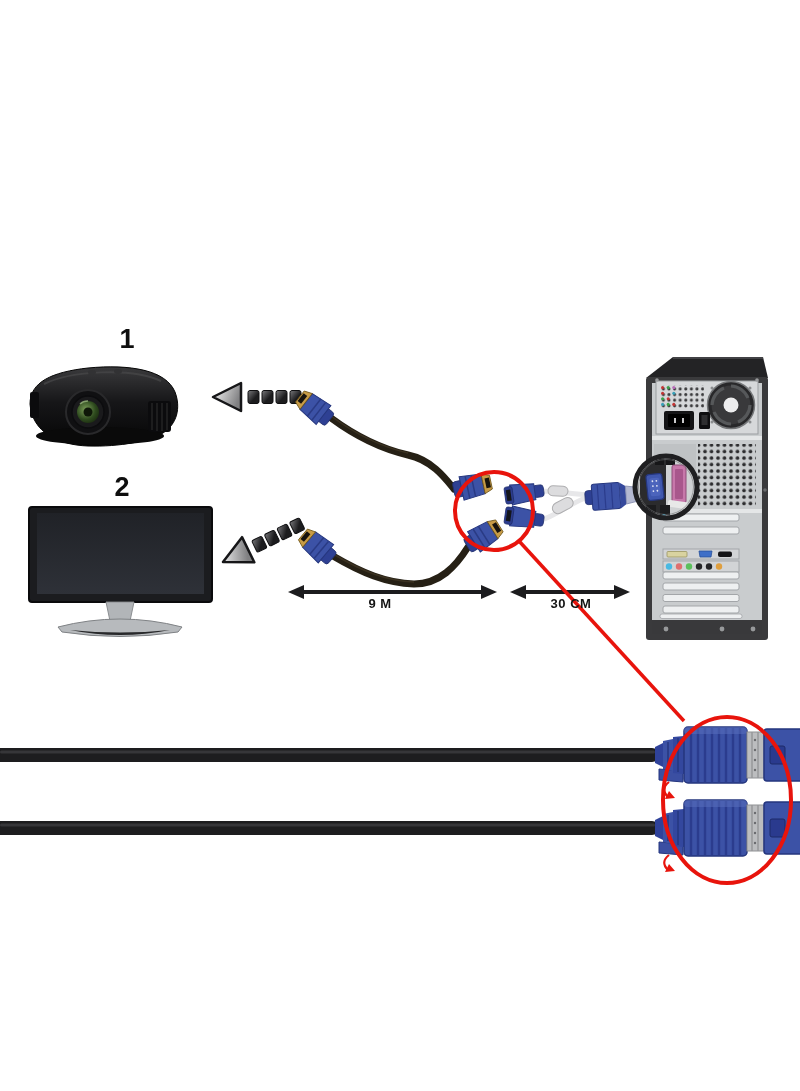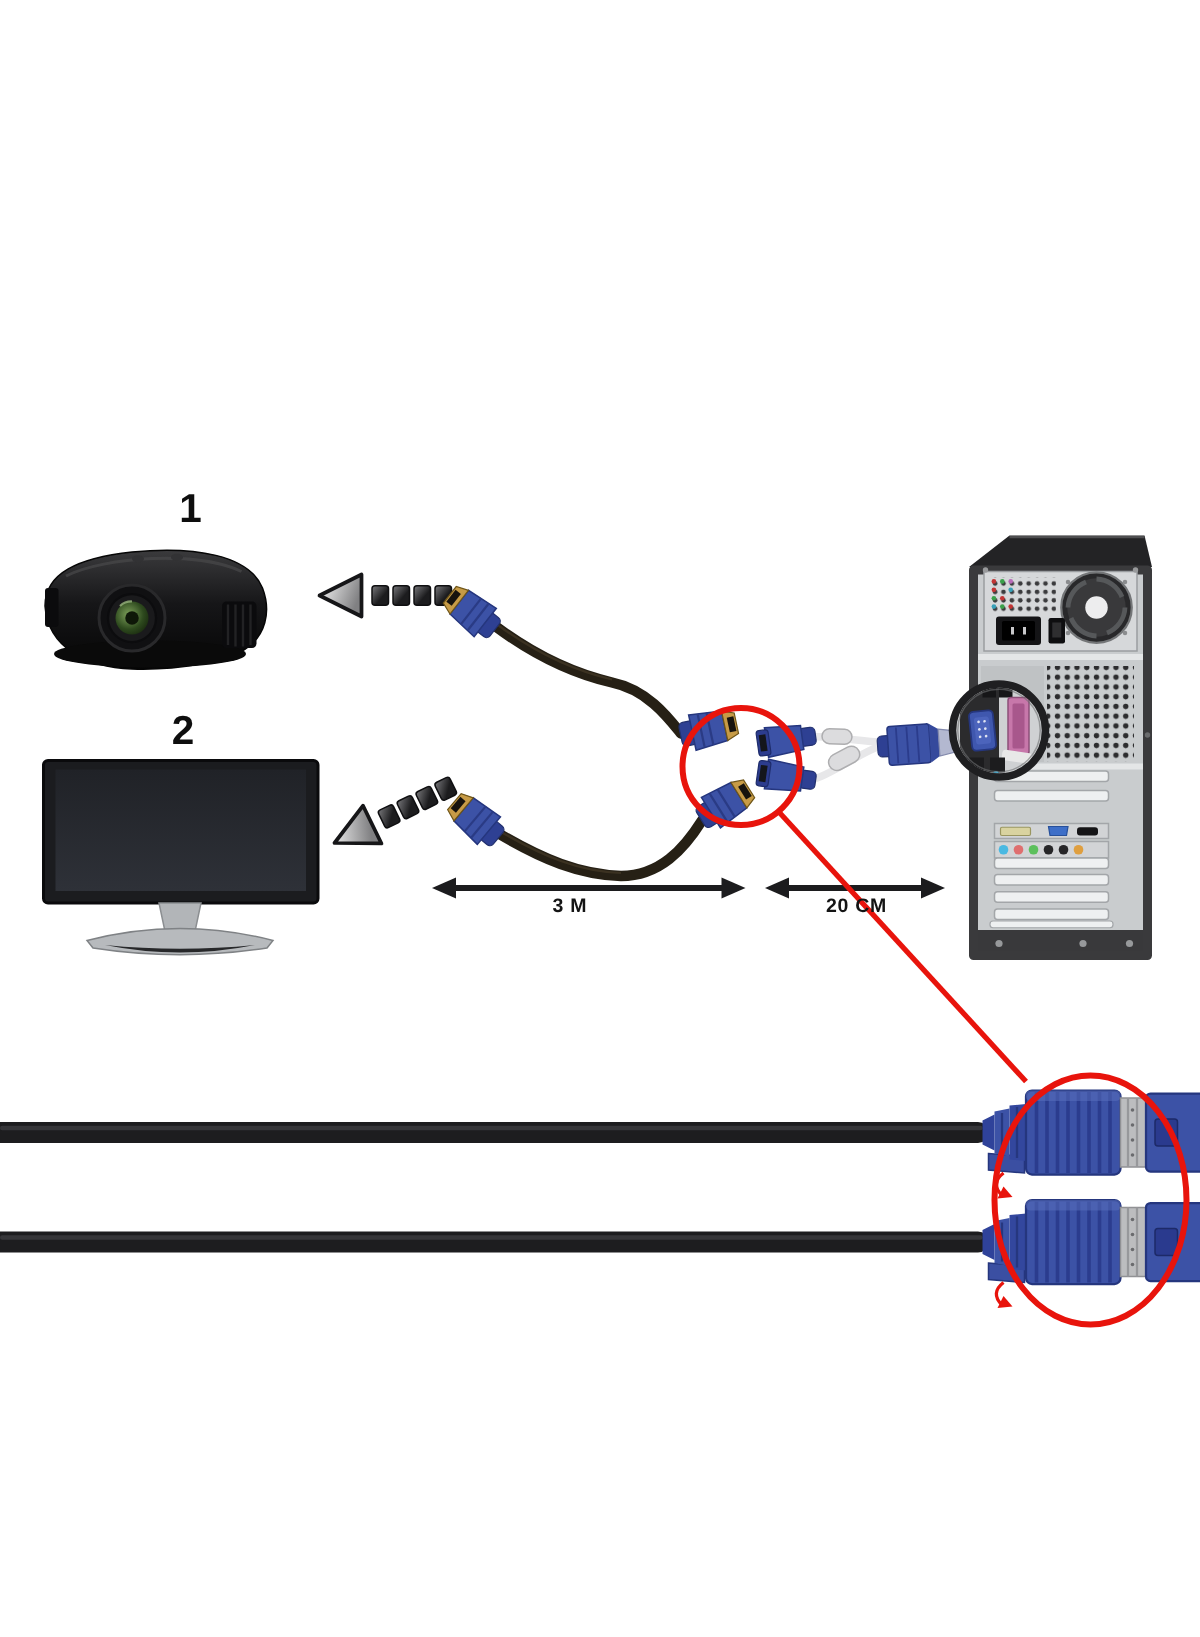--- a/index.html
+++ b/index.html
@@ -306,16 +306,16 @@
       <rect x="-8" y="821" width="667" height="14" rx="7" fill="#1d1d1f"></rect>
       <rect x="0" y="823.5" width="655" height="3" rx="1.5" fill="#3b3b3e" opacity="0.85"></rect>
       <use href="#bigcon" transform="translate(657,828)"></use>
     </g>
     <ellipse cx="727" cy="800" rx="64" ry="83" fill="none" stroke-width="4" style="stroke:var(--hl-red,#e8140c)"></ellipse>
   </g>
 </svg>
 
 <span class="num-label" style="left:105px;top:324px;width:44px;">1</span>
 <span class="num-label" style="left:100px;top:472px;width:44px;">2</span>
-<span class="measure-label" style="left:345px;top:596px;width:70px;">3 M</span>
-<span class="measure-label" style="left:531px;top:596px;width:80px;">20 CM</span>
+<span class="measure-label" style="left:345px;top:596px;width:70px;">9 M</span>
+<span class="measure-label" style="left:531px;top:596px;width:80px;">30 CM</span>
 
 </div>
 
 </body></html>

